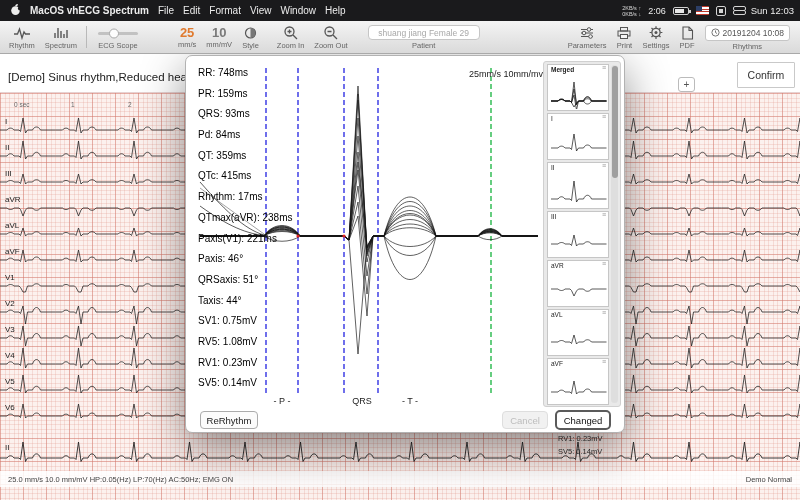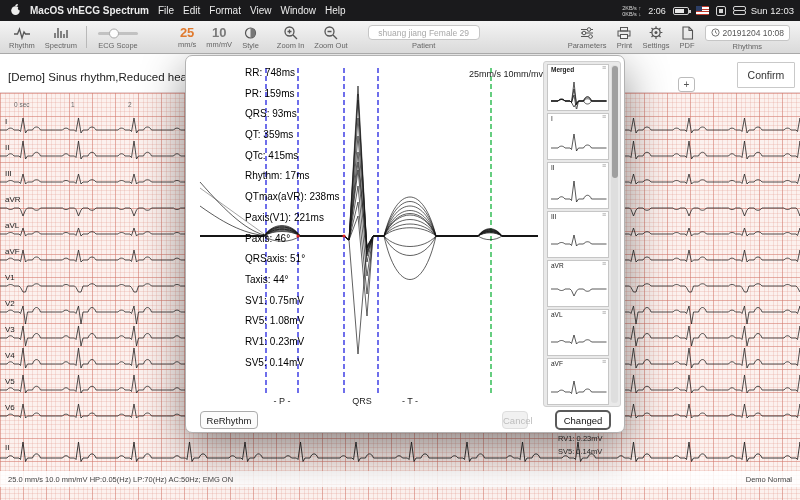--- a/index.html
+++ b/index.html
@@ -62,31 +62,31 @@
   #ecg-svg { position:absolute; left:0; top:0; }
   .lead-label { position:absolute; left:5px; font-size:8px; color:#222; }
   .tl { position:absolute; top:8px; font-size:6.5px; color:#666; }
   .bg-meas { position:absolute; font-size:7.5px; color:#333; white-space:nowrap; }
   #statusbar { position:absolute; left:0; right:0; top:378px; height:16px; background:rgba(255,255,255,0.85);
                display:flex; justify-content:space-between; align-items:center; padding:0 8px; font-size:7.5px; color:#444; }
 
   
   #dialog { position:absolute; left:185px; top:55px; width:440px; height:378px; background:#fff;
             border:1px solid #b2b2b2; border-radius:7px; box-shadow:0 15px 45px rgba(0,0,0,0.45); z-index:20; }
-  #meas-col { position:absolute; left:12px; top:11px; z-index:3;margin-left:47px; }
+  #meas-col { position:absolute; left:12px; top:11px; z-index:3; }
   .meas-item { height:20.7px; font-size:10px; color:#000; white-space:nowrap; }
   #dlg-scale { position:absolute; left:283px; top:13px; font-size:9px; color:#222; z-index:3; }
   #dlg-plot { position:absolute; left:0; top:0; z-index:2; }
   .marker { position:absolute; top:340px; font-size:9px; color:#222; text-align:center; z-index:3; }
   #marker-p { left:78px; width:36px; }
   #marker-qrs { left:158px; width:36px; }
   #marker-t { left:201px; width:46px; }
   .dlg-btn { position:absolute; font-size:9.5px; font-family:"Liberation Sans",sans-serif; border-radius:4px; }
   #rerhythm-btn { left:14px; top:355px; width:58px; height:18px; background:#fbfbfb; border:1px solid #ababab; color:#222; }
-  #cancel-btn { left:316px; top:355px; width:26px; height:18px; background:#f1f1f1; border:1px solid #dedede; color:#bdbdbd; }
+  #cancel-btn { left:316px; top:355px; width:46px; height:18px; background:#f1f1f1; border:1px solid #dedede; color:#bdbdbd; }
   #changed-btn { left:369px; top:354px; width:56px; height:20px; background:#fff; border:2px solid #5a5a5a; border-radius:5px; color:#111; }
   #thumb-panel { position:absolute; left:357px; top:5px; width:78px; height:346px; background:#e9e9e9;
                  border:1px solid #d0d0d0; border-radius:3px; z-index:4; }
   #thumb-cards { position:absolute; left:3px; top:2px; width:62px; }
   .thumb-card { position:relative; width:62px; height:47px; background:#fff; border:1px solid #c6c6c6; margin-bottom:2px; }
   .thumb-label { position:absolute; left:3px; top:1px; font-size:6.5px; color:#222; }
   .thumb-label.bold { font-weight:bold; }
   .thumb-icon { position:absolute; right:2px; top:-1px; font-size:7px; color:#999; }
   .thumb-svg { position:absolute; left:1px; top:10px; }
   #thumb-scrollbar { position:absolute; right:2px; top:3px; width:7px; height:338px; background:#dedede; border-radius:4px; }
@@ -271,20 +271,21 @@
       <span>25.0 mm/s   10.0 mm/mV   HP:0.05(Hz)   LP:70(Hz)   AC:50Hz;   EMG ON</span>
       <span>Demo Normal</span>
     </div>
   </div>
 
   <div id="dialog">
     <div id="meas-col">
         <div class="meas-item">RR: 748ms</div>
         <div class="meas-item">PR: 159ms</div>
         <div class="meas-item">QRS: 93ms</div>
+        <div class="meas-item">Pd: 84ms</div>
         <div class="meas-item">QT: 359ms</div>
         <div class="meas-item">QTc: 415ms</div>
         <div class="meas-item">Rhythm: 17ms</div>
         <div class="meas-item">QTmax(aVR): 238ms</div>
         <div class="meas-item">Paxis(V1): 221ms</div>
         <div class="meas-item">Paxis: 46°</div>
         <div class="meas-item">QRSaxis: 51°</div>
         <div class="meas-item">Taxis: 44°</div>
         <div class="meas-item">SV1: 0.75mV</div>
         <div class="meas-item">RV5: 1.08mV</div>

